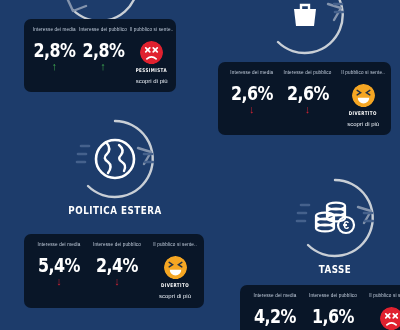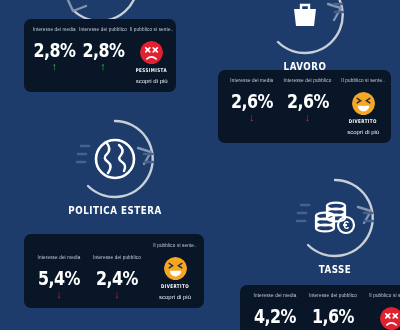--- a/index.html
+++ b/index.html
@@ -110,24 +110,24 @@
     color: #e9eef5;
     font-size: 6px;
     text-align: center;
   }
 
   
   #topic-sicurezza { left: 0px;   top: -60px; width: 200px; }
   #topic-sicurezza .card { position: absolute; left: 24px; top: 79px; width: 152px; height: 73px; }
 
   #topic-lavoro { left: 210px; top: -28px; width: 190px; }
-  #topic-lavoro .card { position: absolute; left: 8px; top: 90px; width: 173px; height: 73px; margin-top: 8px; }
+  #topic-lavoro .card { position: absolute; left: 8px; top: 90px; width: 173px; height: 73px; }
 
   #topic-politica { left: 20px; top: 116px; width: 190px; }
-  #topic-politica .card { position: absolute; left: 4px; top: 118px; width: 180px; height: 74px; align-items: flex-end; }
+  #topic-politica .card { position: absolute; left: 4px; top: 118px; width: 180px; height: 74px; }
 
   #topic-tasse { left: 240px; top: 175px; width: 190px; }
   #topic-tasse .card { position: absolute; left: 0px; top: 110px; width: 180px; height: 74px; }
 </style>
 </head>
 <body>
 
 <div class="topic" id="topic-sicurezza">
   <div class="icon-ring">
     <svg width="86" height="86" viewBox="0 0 86 86">

